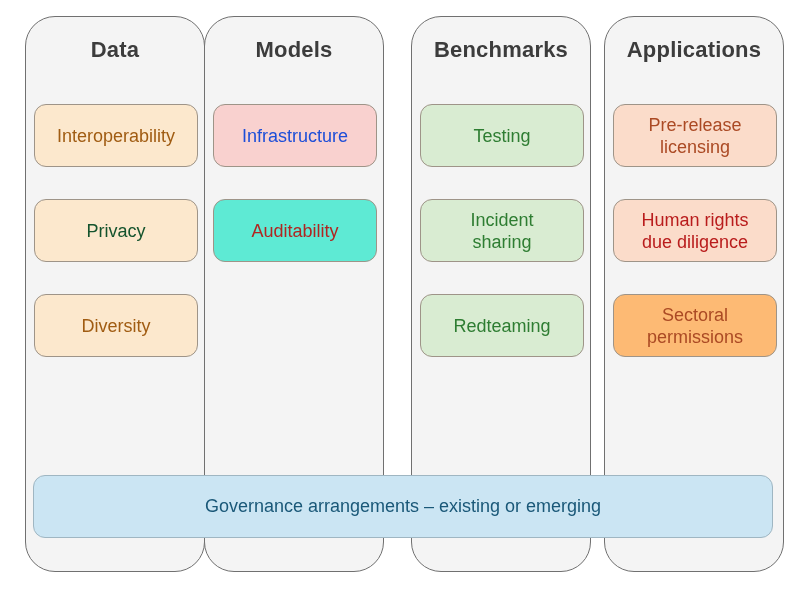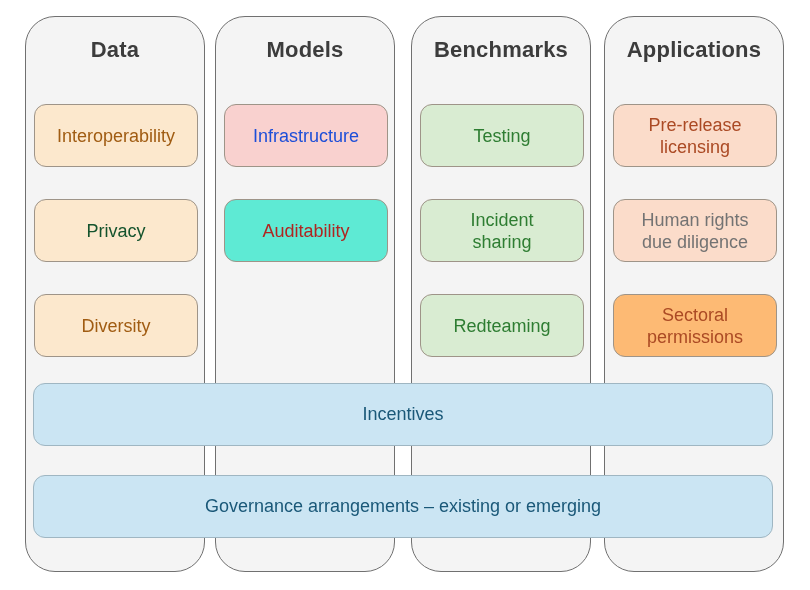--- a/index.html
+++ b/index.html
@@ -16,21 +16,21 @@
     top: 16px;
     width: 180px;
     height: 556px;
     background: #f4f4f4;
     border: 1px solid #707070;
     border-radius: 30px;
     box-sizing: border-box;
     z-index: 1;
   }
   .col-1 { left: 25px; }
-  .col-2 { left: 215px; }
+  .col-2 { left: 204px; }
   .col-3 { left: 411px; }
   .col-4 { left: 604px; }
   .column-title {
     position: absolute;
     top: 20px;
     left: 0;
     right: 0;
     text-align: center;
     font-size: 22px;
     font-weight: bold;
@@ -97,23 +97,22 @@
     <div class="card row-1" style="background-color: rgb(217, 236, 210); color: rgb(46, 125, 50);">Testing</div>
     <div class="card row-2" style="background-color: rgb(217, 236, 210); color: rgb(46, 125, 50);">Incident
 sharing</div>
     <div class="card row-3" style="background-color: rgb(217, 236, 210); color: rgb(46, 125, 50);">Redteaming</div>
   </div>
 
   <div class="column col-4">
     <div class="column-title">Applications</div>
     <div class="card row-1" style="background-color: rgb(251, 220, 202); color: rgb(171, 74, 36);">Pre-release
 licensing</div>
-    <div class="card row-2" style="background-color: rgb(251, 220, 202); color: #737373;">Human rights
+    <div class="card row-2" style="background-color: rgb(251, 220, 202); color: #b91c1c;">Human rights
 due diligence</div>
     <div class="card row-3" style="background-color: #fdba74; color: rgb(171, 74, 36);">Sectoral
 permissions</div>
   </div>
 
-  <div class="bar bar-1" style="background-color: rgb(203, 229, 243); color: rgb(26, 88, 120);">Incentives</div>
 
   <div class="bar bar-2" style="background-color: rgb(203, 229, 243); color: rgb(26, 88, 120);">Governance arrangements – existing or emerging</div>
 
 </div>
 
 </body></html>

